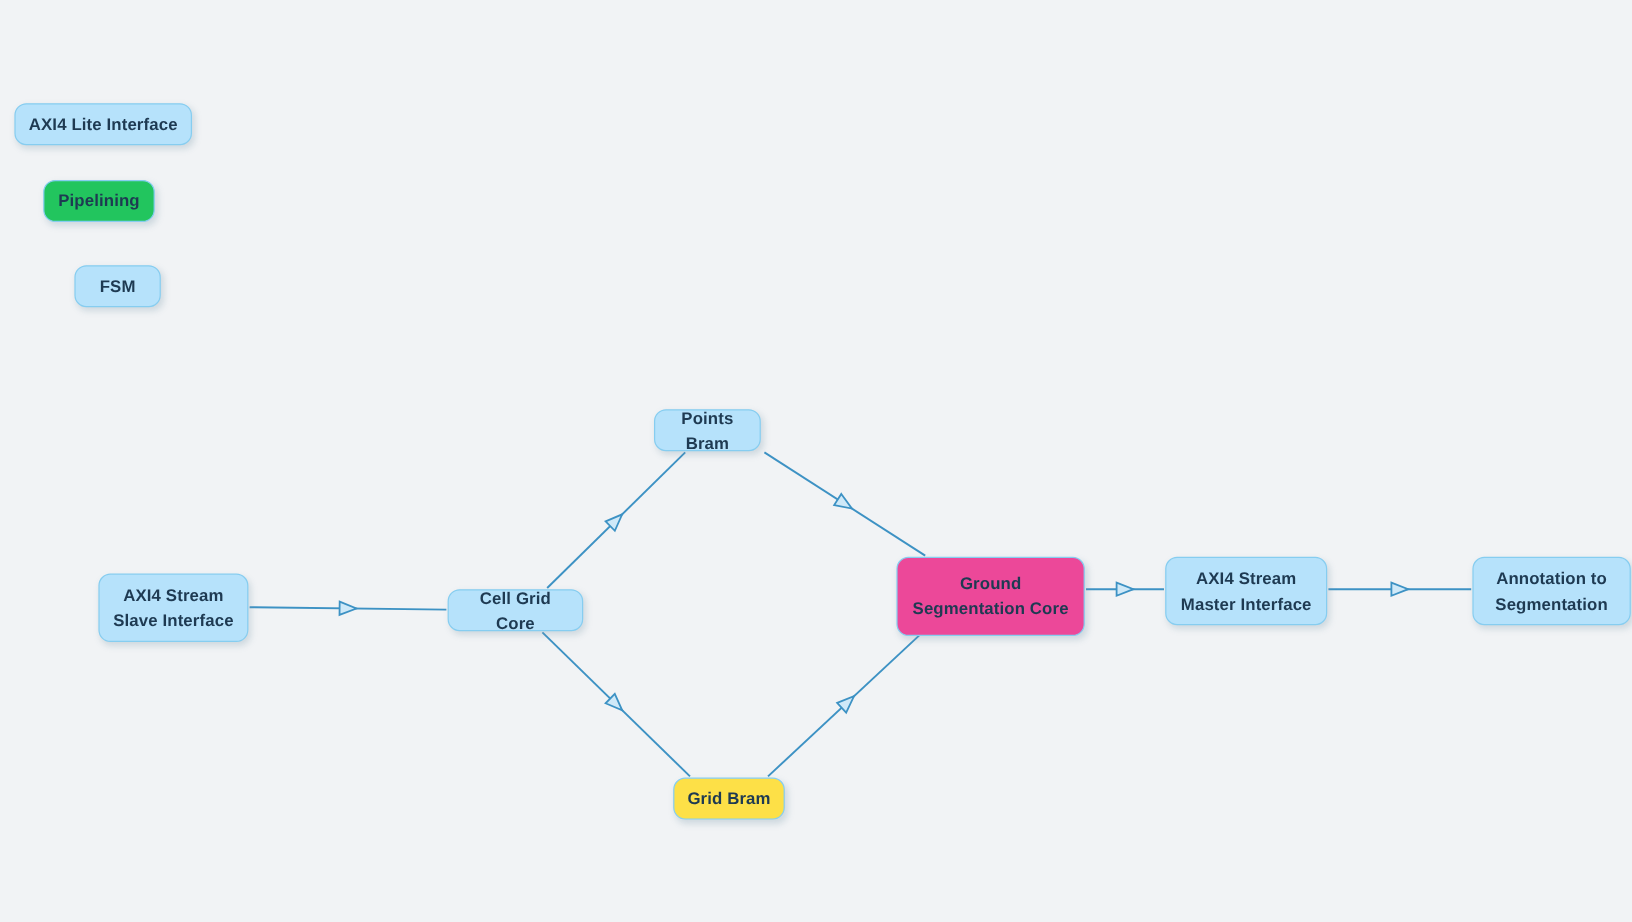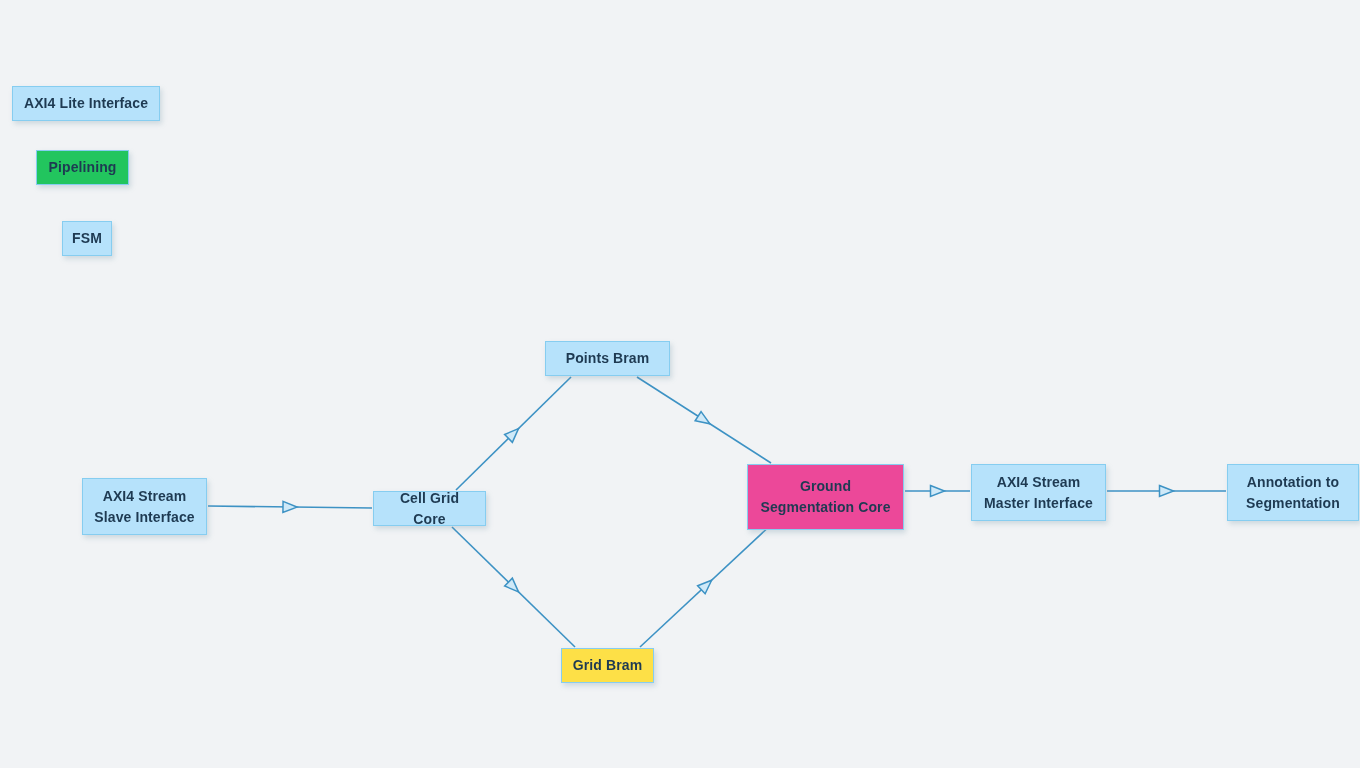--- a/index.html
+++ b/index.html
@@ -30,21 +30,21 @@
   }
   .node {
     position: absolute;
     box-sizing: border-box;
     display: flex;
     align-items: center;
     justify-content: center;
     text-align: center;
     background: #b6e2fb;
     border: 1px solid #86cdf0;
-    border-radius: 0;
+    border-radius: 10px;
     color: #1e3a52;
     font-family: "Liberation Sans", sans-serif;
     font-size: 14px;
     font-weight: bold;
     line-height: 1.45;
     letter-spacing: 0.1px;
     box-shadow: 2px 3px 5px rgba(120, 150, 170, 0.28);
     white-space: pre-line;
     padding: 0 10px;
     z-index: 2;
@@ -81,22 +81,22 @@
         <path d="M -7 -5.5 L 7 0 L -7 5.5 Z" fill="#cfe9f8" stroke="#3d92c4" stroke-width="1.5" stroke-linejoin="miter" transform="translate(937.5,491) rotate(0)"></path>
       </g>
       <g>
         <line x1="1107" y1="491" x2="1226" y2="491" stroke="#3d92c4" stroke-width="1.6"></line>
         <path d="M -7 -5.5 L 7 0 L -7 5.5 Z" fill="#cfe9f8" stroke="#3d92c4" stroke-width="1.5" stroke-linejoin="miter" transform="translate(1166.5,491) rotate(0)"></path>
       </g>
     </svg>
   <div id="node-layer">
       <div class="node" style="left: 12px; top: 86px; width: 148px; height: 35px; background: rgb(182, 226, 251); border-color: rgb(134, 205, 240); color: rgb(30, 58, 82);"><span>AXI4 Lite Interface</span></div>
       <div class="node" style="left: 36px; top: 150px; width: 93px; height: 35px; background: #22c55e; border-color: rgb(134, 205, 240); color: rgb(30, 58, 82);"><span>Pipelining</span></div>
-      <div class="node" style="left: 62px; top: 221px; width: 50px; height: 35px; background: rgb(182, 226, 251); border-color: rgb(134, 205, 240); color: rgb(30, 58, 82);"><span>FSM</span></div>
-      <div class="node" style="left: 545px; top: 341px; width: 125px; height: 35px; background: rgb(182, 226, 251); border-color: rgb(134, 205, 240); color: rgb(30, 58, 82);"><span>Points Bram</span></div>
+      <div class="node" style="left: 62px; top: 221px; width: 72px; height: 35px; background: rgb(182, 226, 251); border-color: rgb(134, 205, 240); color: rgb(30, 58, 82);"><span>FSM</span></div>
+      <div class="node" style="left: 545px; top: 341px; width: 89px; height: 35px; background: rgb(182, 226, 251); border-color: rgb(134, 205, 240); color: rgb(30, 58, 82);"><span>Points Bram</span></div>
       <div class="node two-line" style="left: 82px; top: 478px; width: 125px; height: 57px; background: rgb(182, 226, 251); border-color: rgb(134, 205, 240); color: rgb(30, 58, 82);"><span>AXI4 Stream
 Slave Interface</span></div>
       <div class="node" style="left: 373px; top: 491px; width: 113px; height: 35px; background: rgb(182, 226, 251); border-color: rgb(134, 205, 240); color: rgb(30, 58, 82);"><span>Cell Grid Core</span></div>
       <div class="node two-line" style="left: 747px; top: 464px; width: 157px; height: 66px; background: #ec4899; border-color: rgb(134, 205, 240); color: rgb(30, 58, 82);"><span>Ground
 Segmentation Core</span></div>
       <div class="node two-line" style="left: 971px; top: 464px; width: 135px; height: 57px; background: rgb(182, 226, 251); border-color: rgb(134, 205, 240); color: rgb(30, 58, 82);"><span>AXI4 Stream
 Master Interface</span></div>
       <div class="node two-line" style="left: 1227px; top: 464px; width: 132px; height: 57px; background: rgb(182, 226, 251); border-color: rgb(134, 205, 240); color: rgb(30, 58, 82);"><span>Annotation to
 Segmentation</span></div>
       <div class="node" style="left: 561px; top: 648px; width: 93px; height: 35px; background: #fde047; border-color: rgb(134, 205, 240); color: rgb(30, 58, 82);"><span>Grid Bram</span></div>

